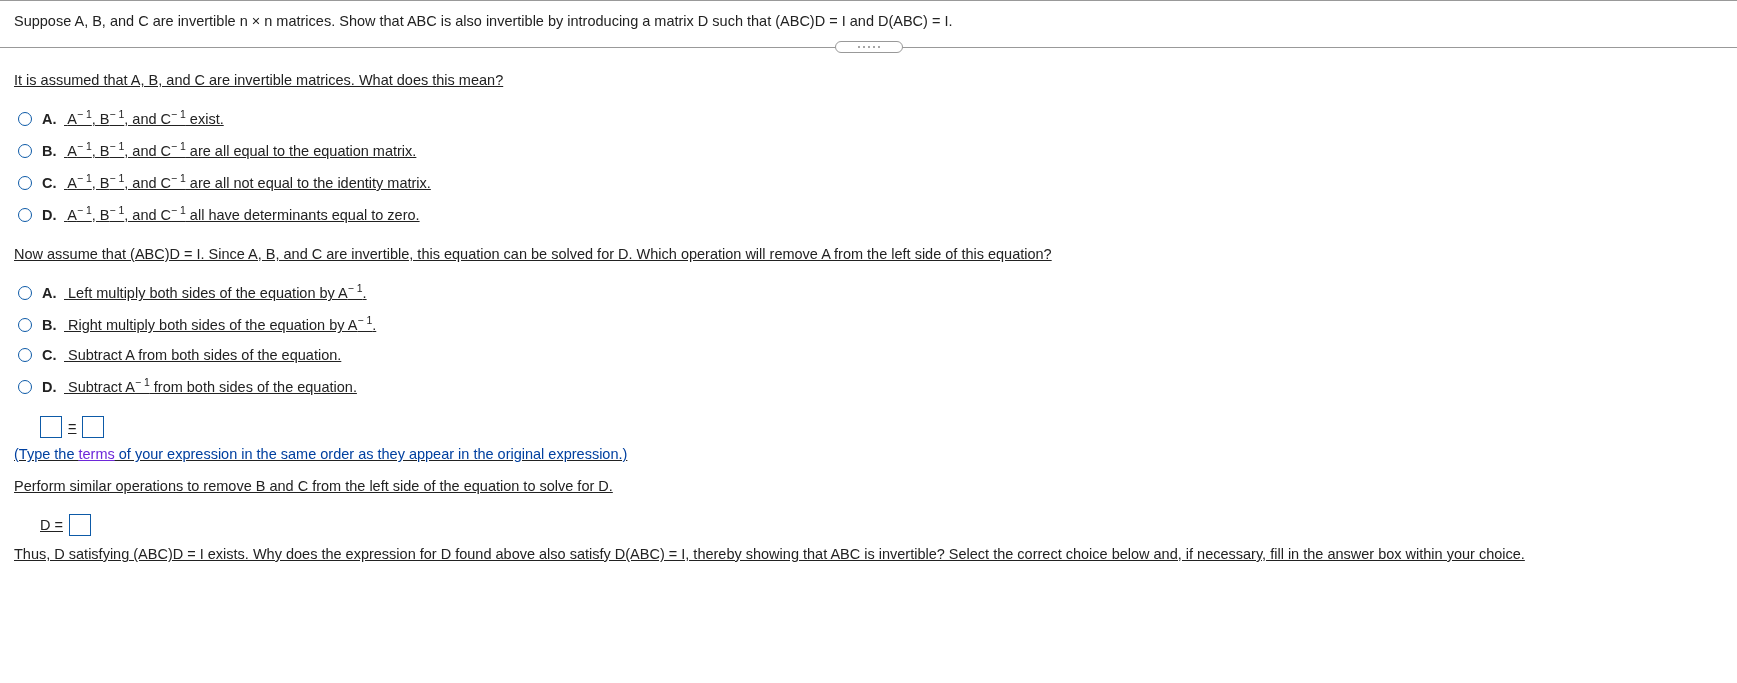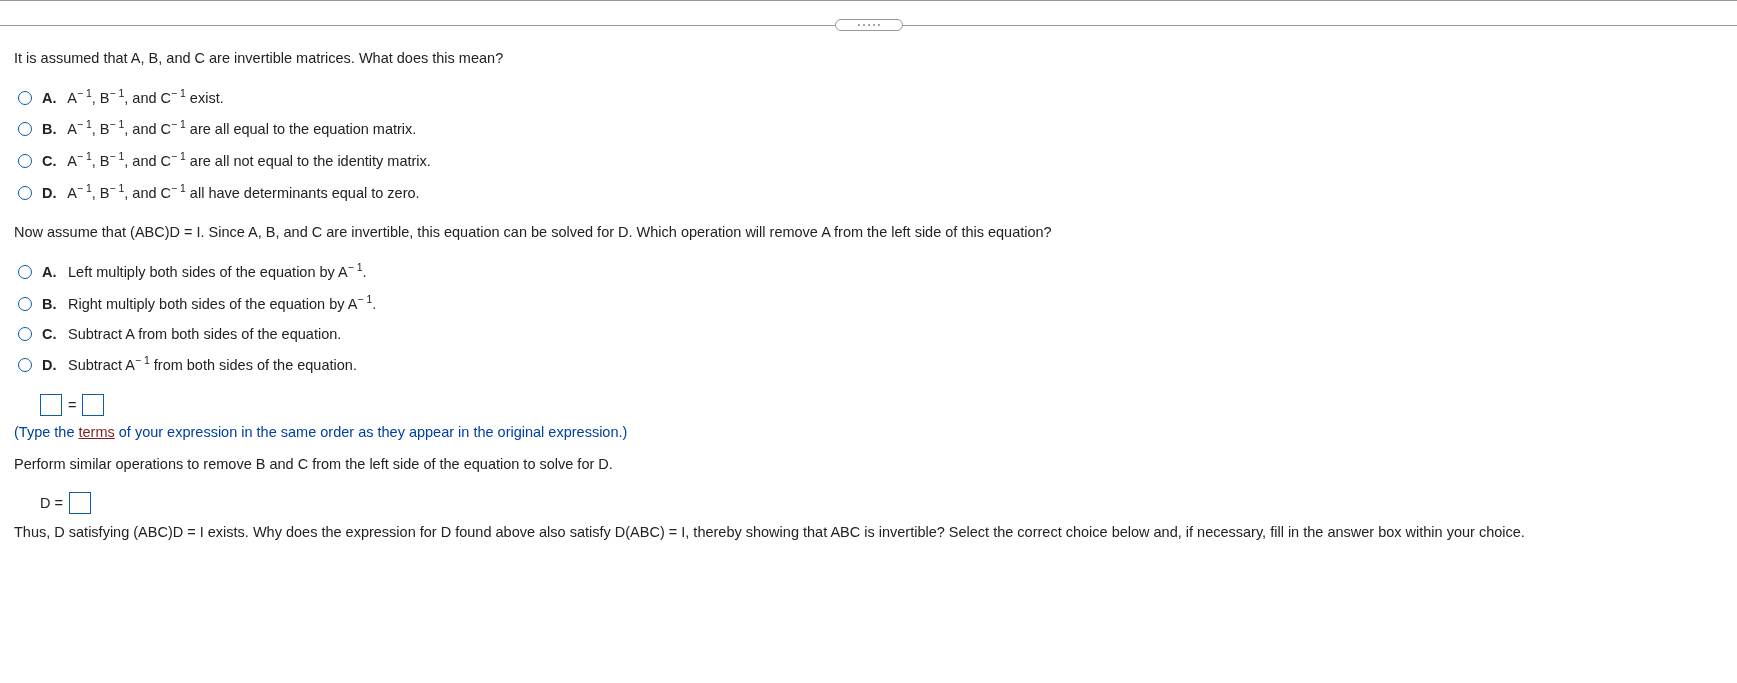--- a/index.html
+++ b/index.html
@@ -28,21 +28,21 @@
       border: 1px solid #999;
       border-radius: 6px;
       display: flex;
       align-items: center;
       justify-content: center;
       gap: 3px;
     }
     .divider-handle span {
       width: 2px; height: 2px; background: #888; border-radius: 50%;
     }
-    .content { padding: 14px; }
+    .content { padding: 14px; text-decoration: underline; }
     .para { margin: 8px 0 16px 0; line-height: 1.5; }
     .options { margin: 6px 0 18px 4px; }
     .option-row {
       display: flex;
       align-items: baseline;
       gap: 10px;
       margin: 9px 0;
       line-height: 1.45;
     }
     .radio {
@@ -72,26 +72,27 @@
       width: 22px; height: 22px;
       border: 1px solid #0d5aa7;
       background: #fff;
       display: inline-block;
       vertical-align: middle;
     }
     .hint {
       color: #0040a0;
       margin: 4px 0 14px 0px;
     }
-    .blue-link { color: #7f1d1d; text-decoration: underline; }
+    .blue-link { color: #6d28d9; text-decoration: underline; }
   </style>
 </head>
 <body>
 
 <div class="top-section">
+  <div class="para" style="margin:0;">Suppose A, B, and C are invertible n × n matrices. Show that ABC is also invertible by introducing a matrix D such that (ABC)D = I and D(ABC) = I.</div>
   <div class="divider-handle">
     <span></span>
       <span></span>
       <span></span>
       <span></span>
       <span></span>
   </div>
 </div>
 
 <div class="content">

